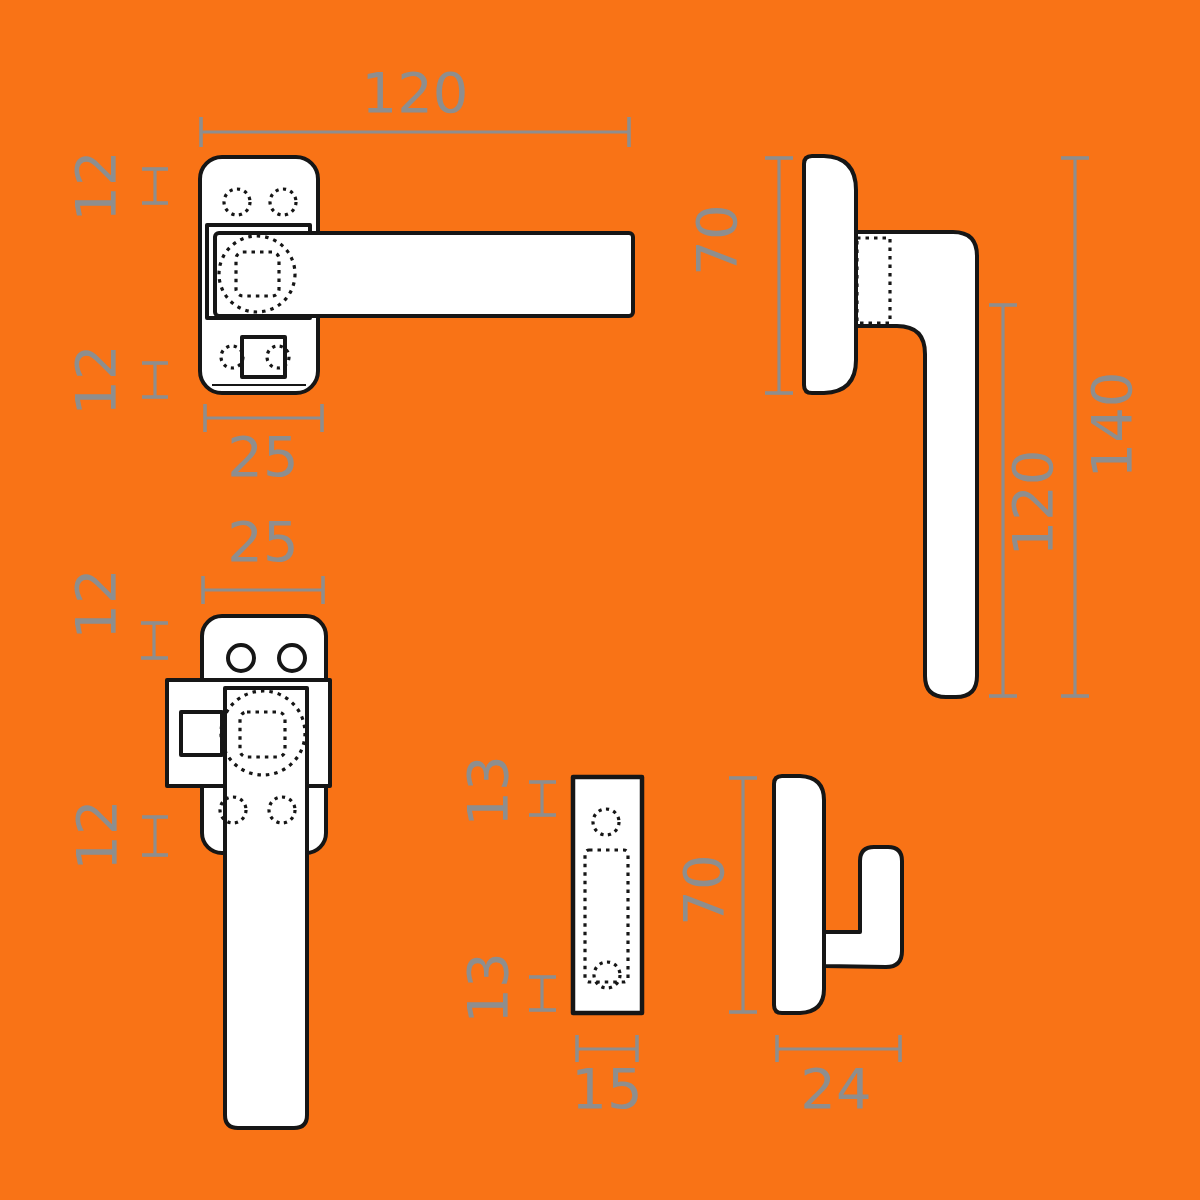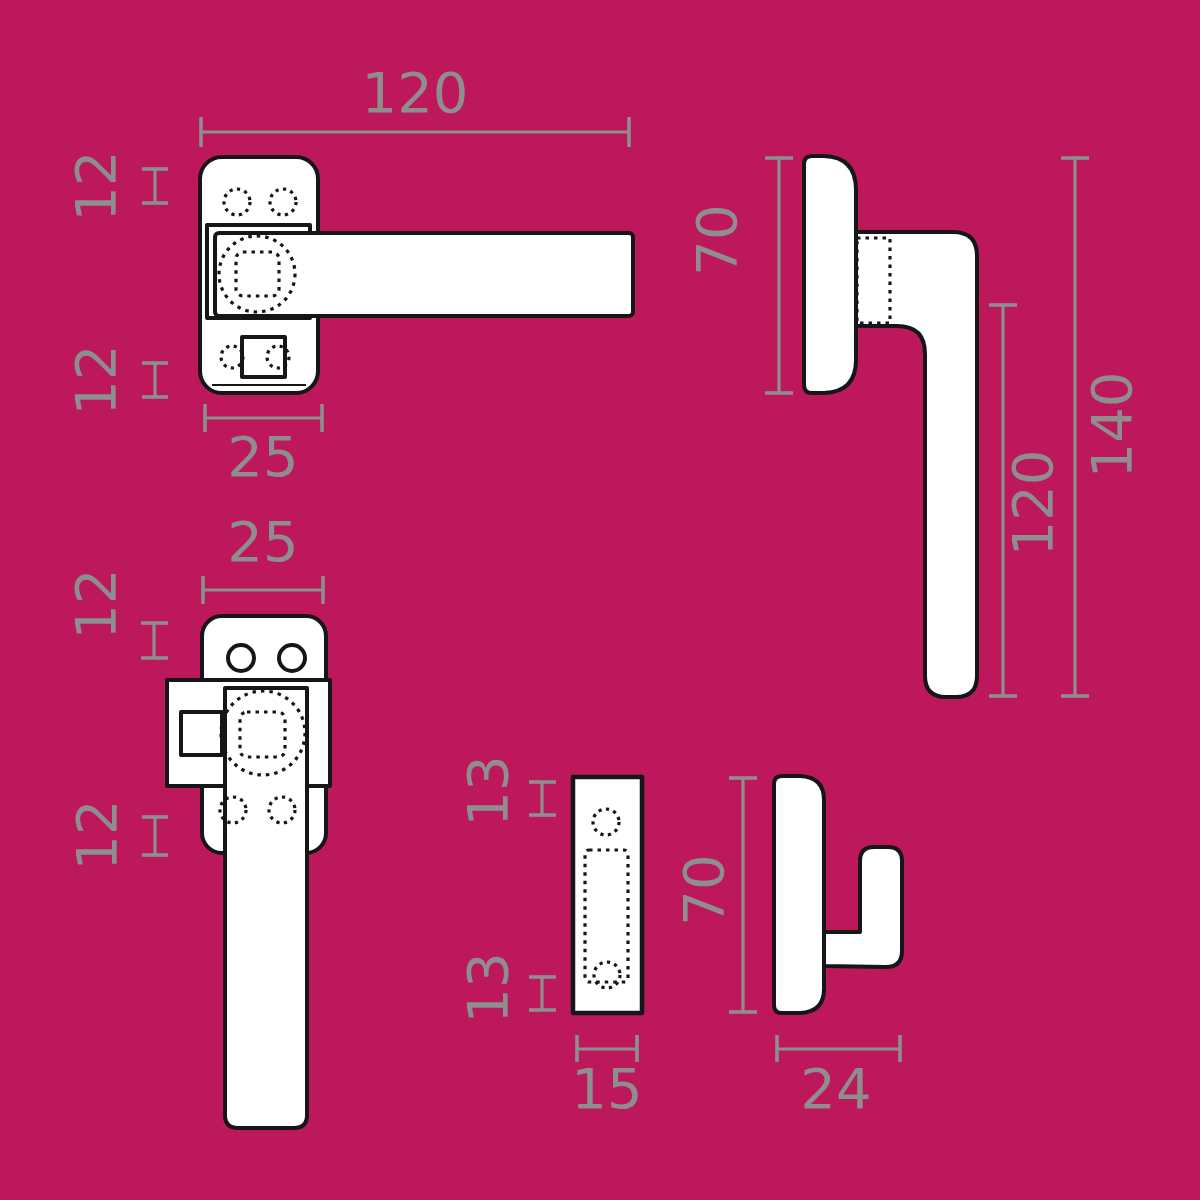--- a/index.html
+++ b/index.html
@@ -1,16 +1,16 @@
 <!DOCTYPE html>
 <html><head>
 <meta charset="utf-8">
 <style>
   html,body{margin:0;padding:0;background:#ffffff;}
-  .page{width:1200px;height:1200px;background:#be185d;position:relative;overflow:hidden;}
+  .page{width:1200px;height:1200px;background:#f97316;position:relative;overflow:hidden;}
   svg{display:block;}
   
   .o  { fill:#ffffff; stroke:#161616; stroke-width:4; stroke-linejoin:round; }
   .o5 { fill:#ffffff; stroke:#161616; stroke-width:4.5; stroke-linejoin:round; }
   .thin { stroke:#161616; stroke-width:2; fill:none; }
   
   .d  { fill:none; stroke:#161616; stroke-width:3.2; stroke-dasharray:3.5 5; }
   .dc { fill:none; stroke:#161616; stroke-width:3.2; stroke-dasharray:3.2 4.4; }
   
   .g  { stroke:#8e8e8e; stroke-width:3.2; fill:none; }

